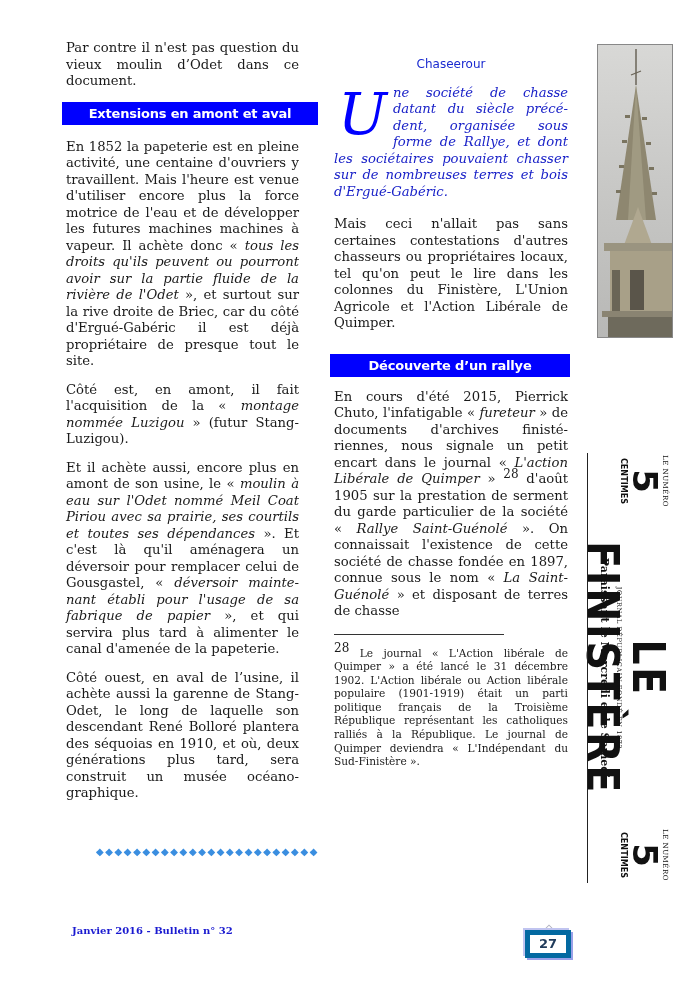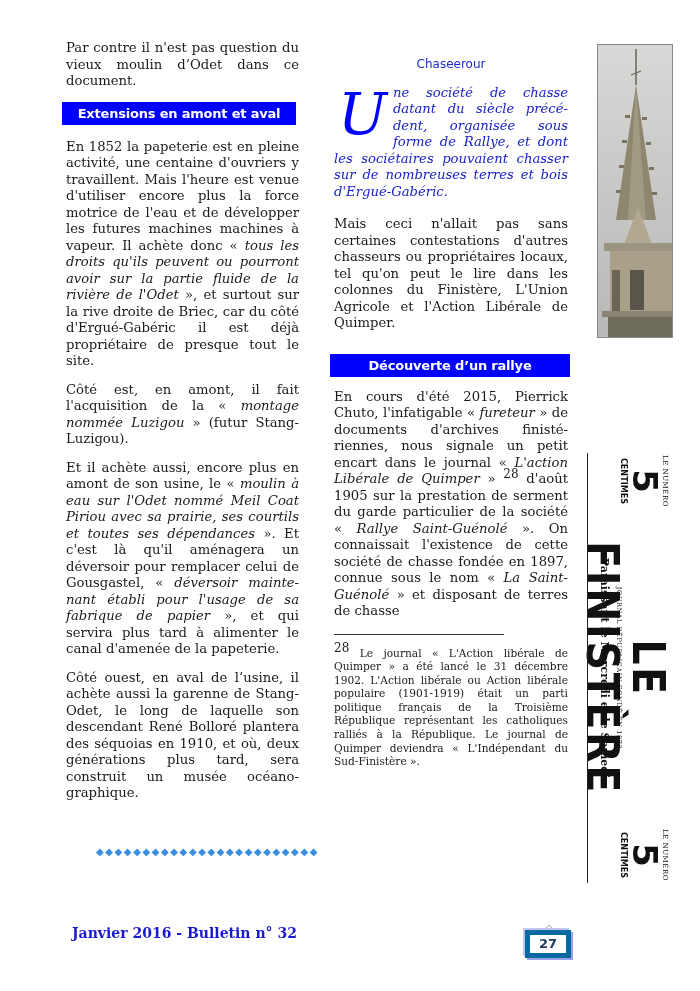--- a/index.html
+++ b/index.html
@@ -10,21 +10,21 @@
     .col { position: absolute; font-size: 13.2px; line-height: 16.5px; text-align: justify; }
     .col p { margin: 0 0 12px 0; }
     .col i { font-style: italic; }
     #left { left: 66px; top: 40px; width: 233px; }
     #mid { left: 334px; top: 40px; width: 234px; }
     .banner {
       background: #0000ff; color: #ffffff; text-align: center;
       font-family: "DejaVu Sans", sans-serif; font-size: 13px; font-weight: bold;
       height: 23px; line-height: 23px; margin: 6px 0 12px 0; letter-spacing: -0.2px;
     }
-    #left .banner { margin: 6px 0 14px -4px; width: 234px; }
+    #left .banner { margin: 6px 0 14px -4px; width: 256px; }
     #mid .banner { margin: 22px 0 12px -4px; width: 240px; }
     .title {
       font-family: "DejaVu Sans Condensed", "DejaVu Sans", sans-serif; color: #0a10d0;
       text-align: center; font-size: 22px; line-height: 29px; font-weight: normal;
       margin: 0 0 8px 0; letter-spacing: -0.5px;
     }
     .author {
       text-align: center; color: #1a2ad0; font-family: "DejaVu Sans", sans-serif;
       font-size: 12px; margin: 16px 0 12px 0;
     }
@@ -35,21 +35,21 @@
     }
     .sup { font-size: 12px; vertical-align: super; line-height: 0; }
     .fnrule { width: 170px; border-top: 1px solid #333; margin: 14px 0 12px 0; }
     .footnote { font-size: 10.6px; line-height: 13.6px; text-align: justify; }
     .diamonds {
       position: absolute; left: 96px; top: 846px; color: #3a8ee0; font-size: 10px; letter-spacing: 1.6px;
       font-family: "DejaVu Sans", sans-serif;
     }
     .footer {
       position: absolute; left: 72px; top: 925px; color: #1a1ad0; font-weight: bold;
-      font-family: "DejaVu Serif", serif; font-size: 14px;
+      font-family: "DejaVu Serif", serif; font-size: 10px;
     }
     .pagenum {
       position: absolute; left: 525px; top: 930px; width: 36px; height: 18px;
       border: 5px solid #0369a1; box-shadow: 2px 2px 0 #9aa0e8, -2px -2px 0 #c0c4f0;
       text-align: center; font-weight: bold; color: #1f3a5a; font-size: 13px; line-height: 18px;
       font-family: "DejaVu Sans", sans-serif; background: #fff;
     }
     .pagenum::before {
       content: ""; position: absolute; left: 8px; top: -6px; width: 20px; height: 20px;
       border: 1px solid #b0b0c0; transform: rotate(45deg); z-index: -1;

